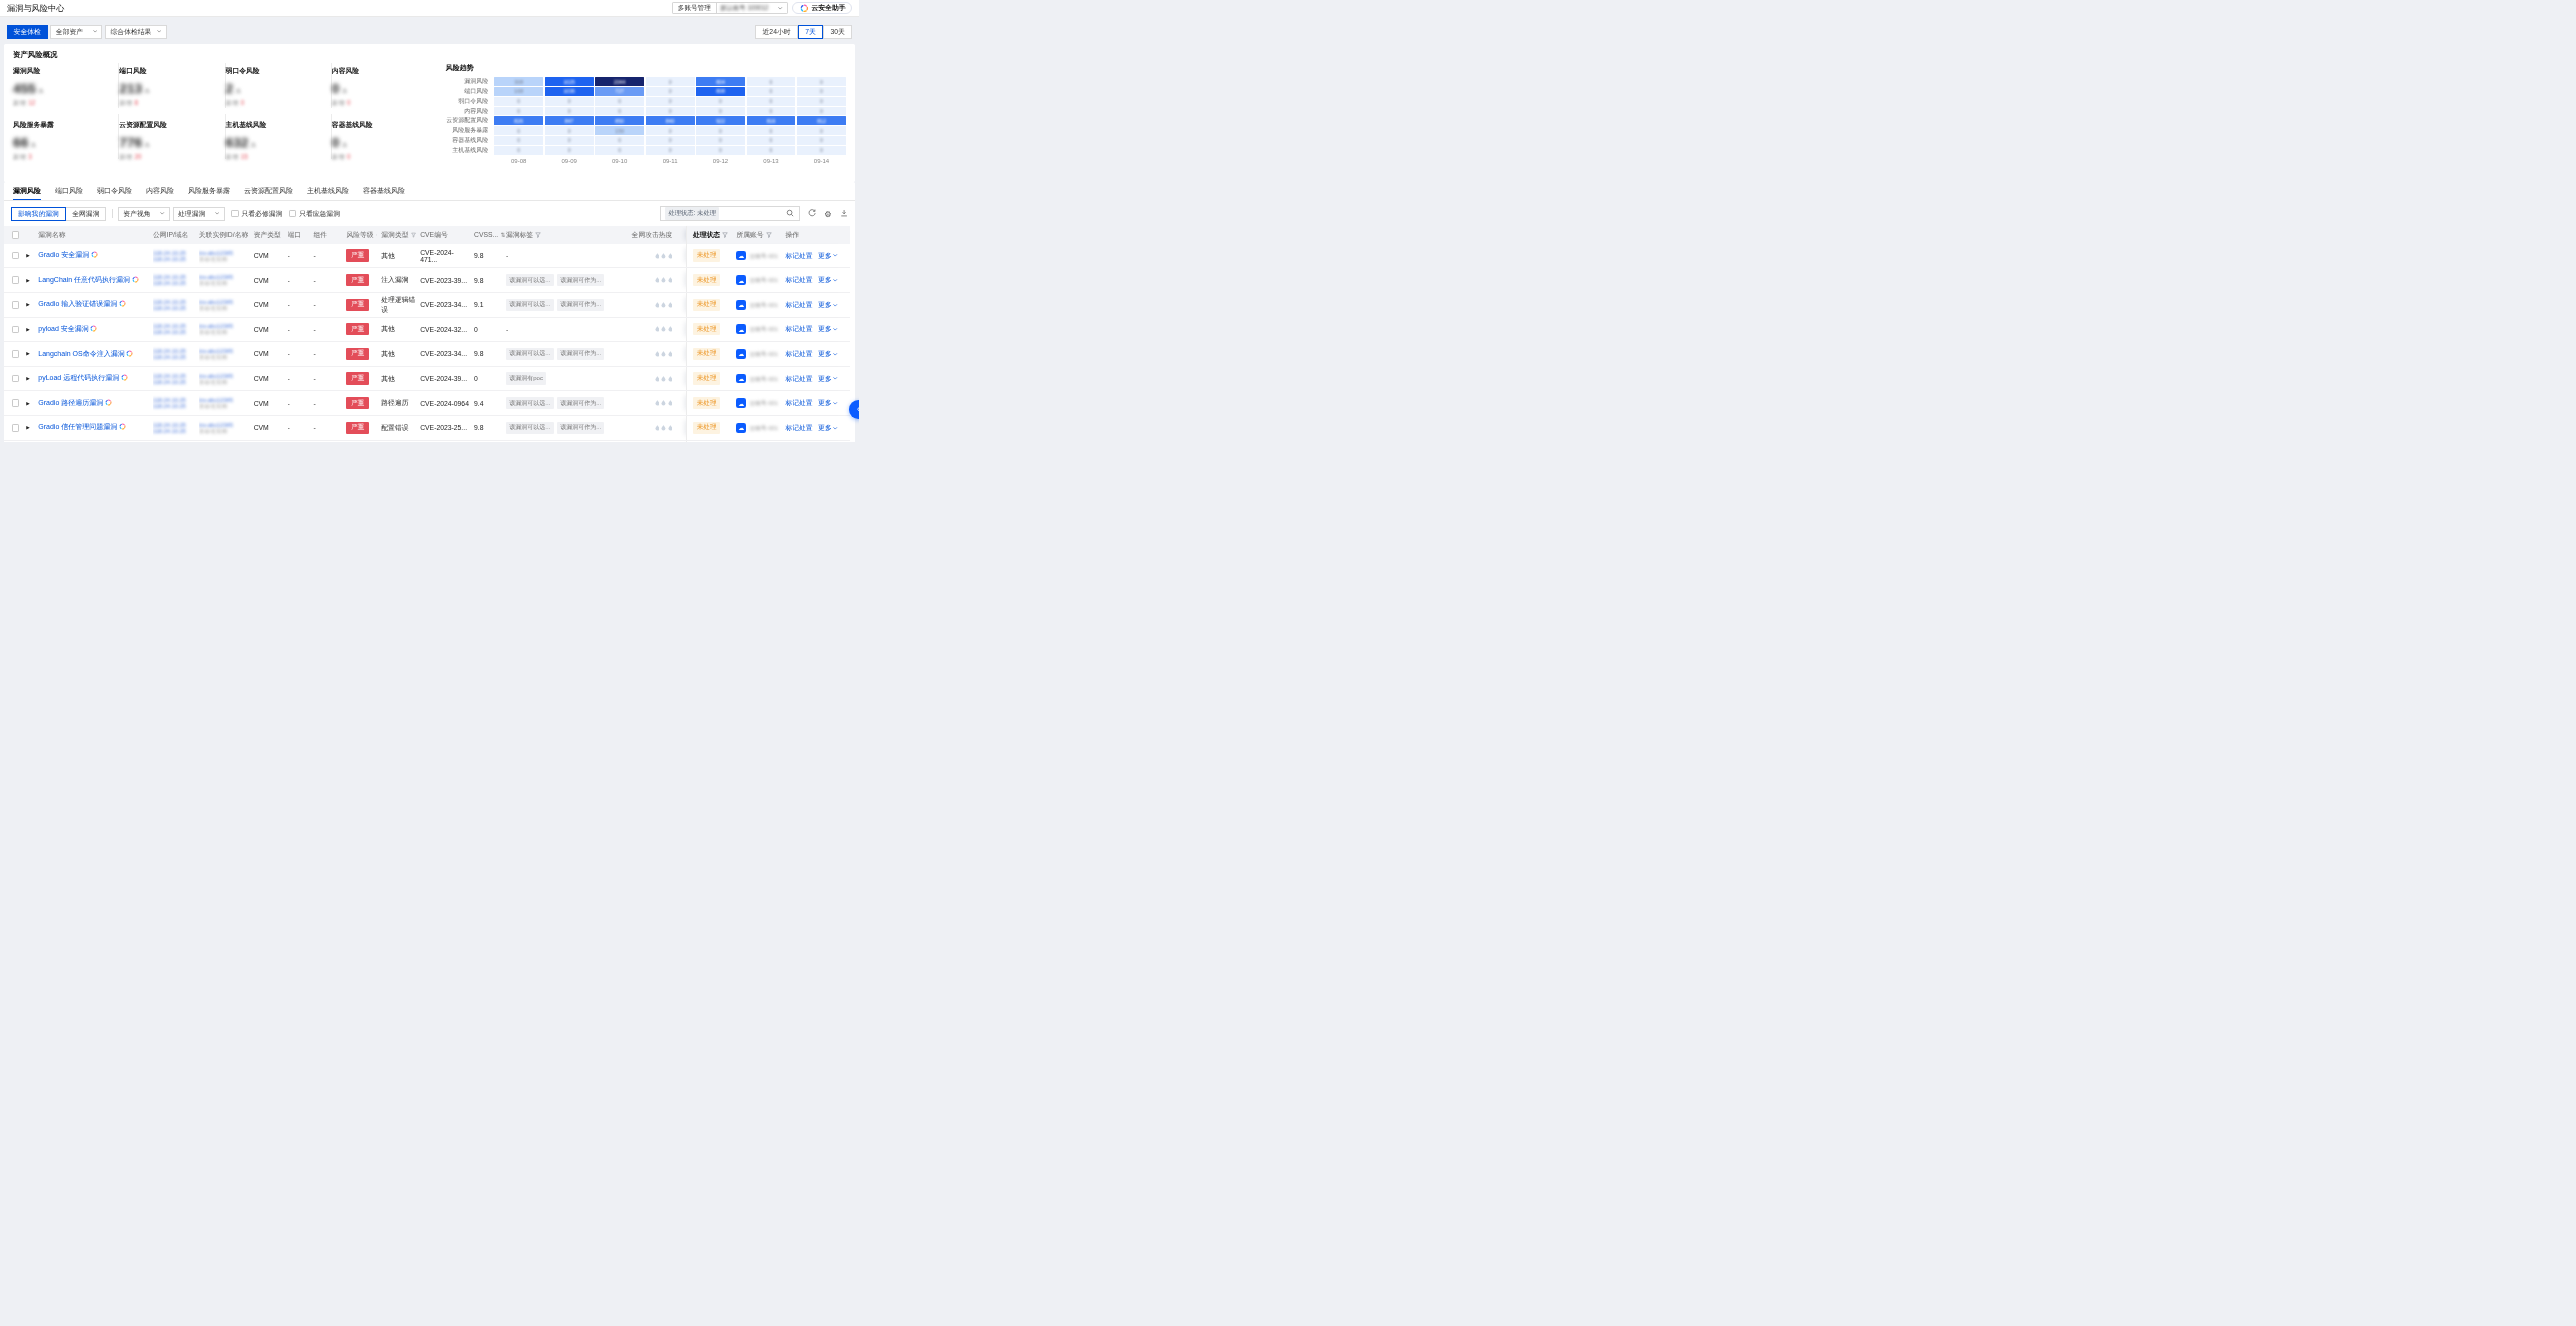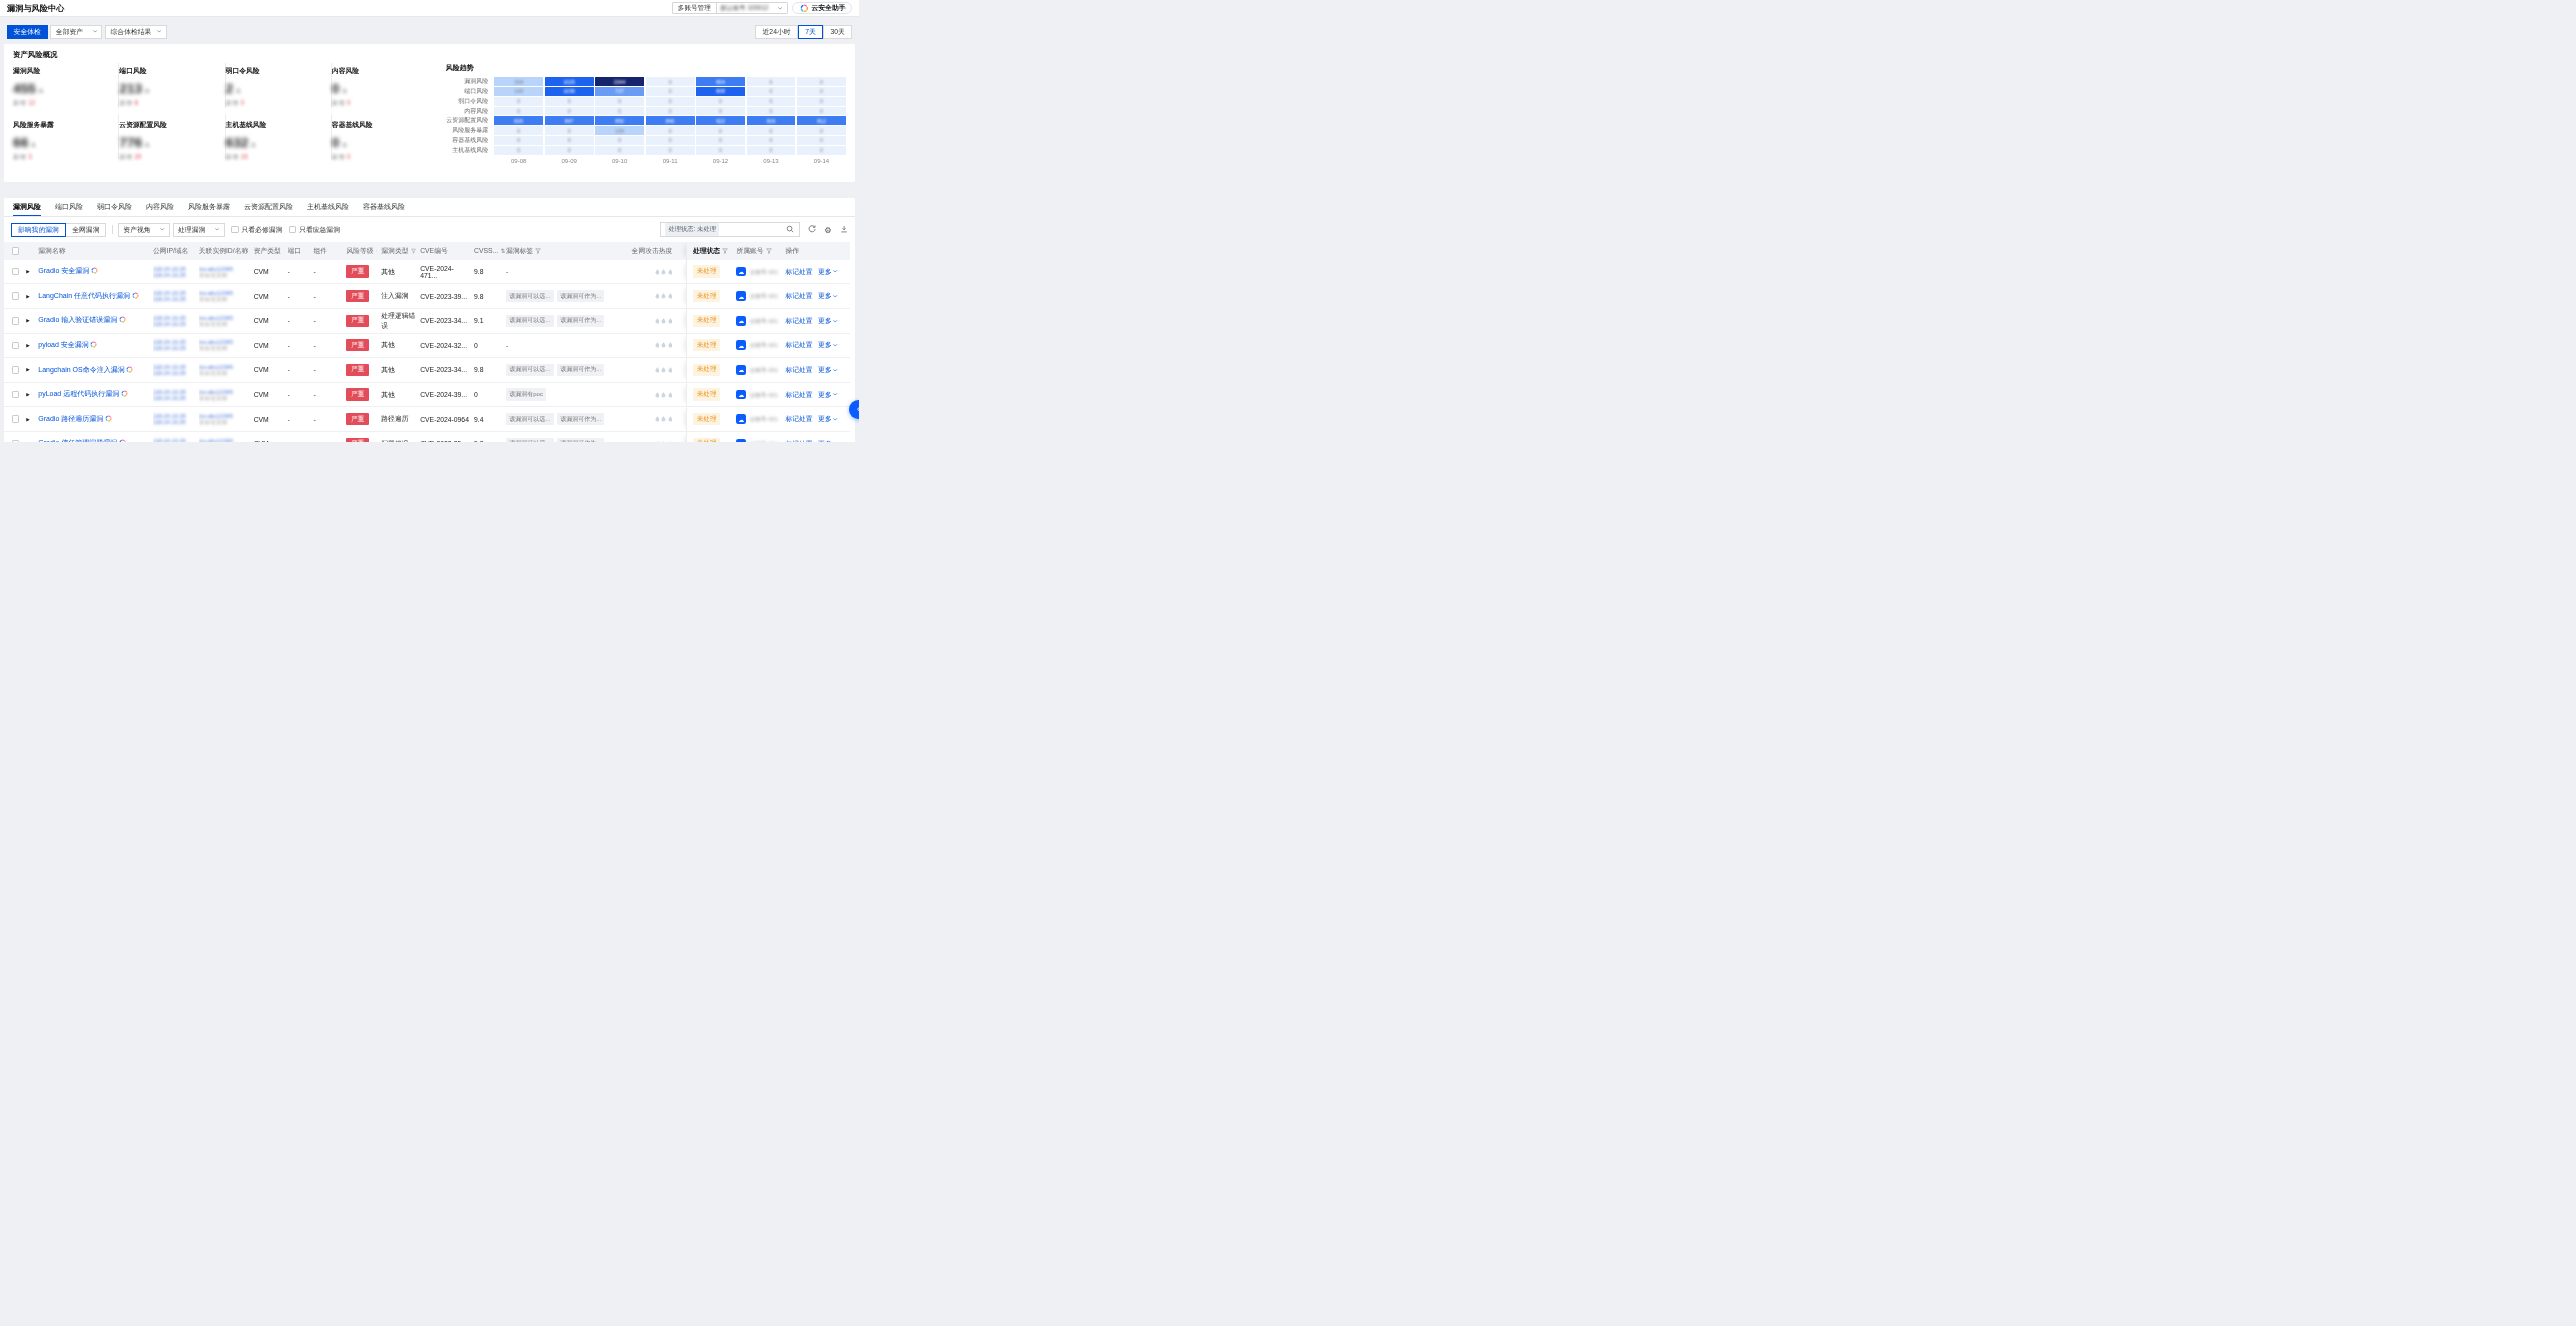--- a/index.html
+++ b/index.html
@@ -8,21 +8,21 @@
     background: #eef0f4; font-family: "Liberation Sans", "DejaVu Sans", sans-serif;
     color: #1a1a1a; font-size: 6.8px;
   }
   .mask  { filter: blur(1.6px); }
   .mask2 { filter: blur(1.2px); }
   .mask4 { filter: blur(2.2px); }
 
   
   .topbar { height: 17px; background: #fff; border-bottom: 0.5px solid #e9e9e9;
             display: flex; align-items: center; padding: 0 7px; }
-  .topbar-title { font-size: 8.2px; font-weight: bold; color: #111; }
+  .topbar-title { font-size: 8.2px; font-weight: normal; color: #111; }
   .topbar-right { margin-left: auto; display: flex; align-items: center; gap: 4.4px; }
   .acct-group { display: flex; height: 11.5px; border: 0.5px solid #d6d6d6; border-radius: 1.1px; background: #fff; }
   .acct-label { padding: 0 4.9px; display: flex; align-items: center; font-size: 6.6px; color: #333;
                 border-right: 0.5px solid #d6d6d6; }
   .acct-select { width: 70px; display: flex; align-items: center; padding: 0 3.8px; gap: 2.2px; cursor: pointer; }
   .acct-select .val { font-size: 6.3px; color: #444; white-space: nowrap; overflow: hidden; }
   .chev { width: 4.4px; height: 4.4px; flex: none; }
   .chev path { stroke: #666; stroke-width: 1.4; fill: none; }
   .assistant { height: 12.6px; border: 0.5px solid #dfe3ee; border-radius: 6.6px; background: #fff;
                display: flex; align-items: center; gap: 2.7px; padding: 0 5.5px;
@@ -38,21 +38,21 @@
             padding: 0 4.4px; font-size: 6.8px; color: #333; margin-left: 2.7px; cursor: pointer; }
   .seg { margin-left: auto; display: flex; }
   .seg-btn { height: 14px; padding: 0 6.6px; background: #fff; border: 0.5px solid #d9d9d9;
              display: flex; align-items: center; font-size: 6.8px; color: #333;
              margin-left: -0.5px; cursor: pointer; }
   .seg-btn.active { border-color: #0052d9; color: #0052d9; z-index: 1; position: relative; }
 
   .card { background: #fff; border-radius: 1.6px; }
 
   
-  .overview { padding: 5.5px 8.7px 5.5px; height: 138px; margin-bottom: 16px; }
+  .overview { padding: 5.5px 8.7px 5.5px; height: 138px; margin-bottom: 0; }
   .ov-title { font-size: 7.4px; font-weight: 700; color: #111; }
   .ov-body { display: flex; margin-top: 3.3px; }
   .stats { width: 425px; display: grid; grid-template-columns: repeat(4, 1fr); flex: none; }
   .stat { height: 45px; padding: 3.3px 5.5px 0 0; }
   .stat:not(:nth-child(4n)) { border-right: 0.5px solid #ececec; }
   .stat:nth-child(n+5) { padding-top: 6.6px; }
   .stat-label { font-size: 6.8px; font-weight: 600; color: #1a1a1a; }
   .stat-valrow { margin-top: 4.9px; display: flex; align-items: baseline; gap: 2.2px; }
   .stat-value { font-size: 13.7px; font-weight: 700; color: #222; }
   .stat-unit { font-size: 6px; color: #999; }

